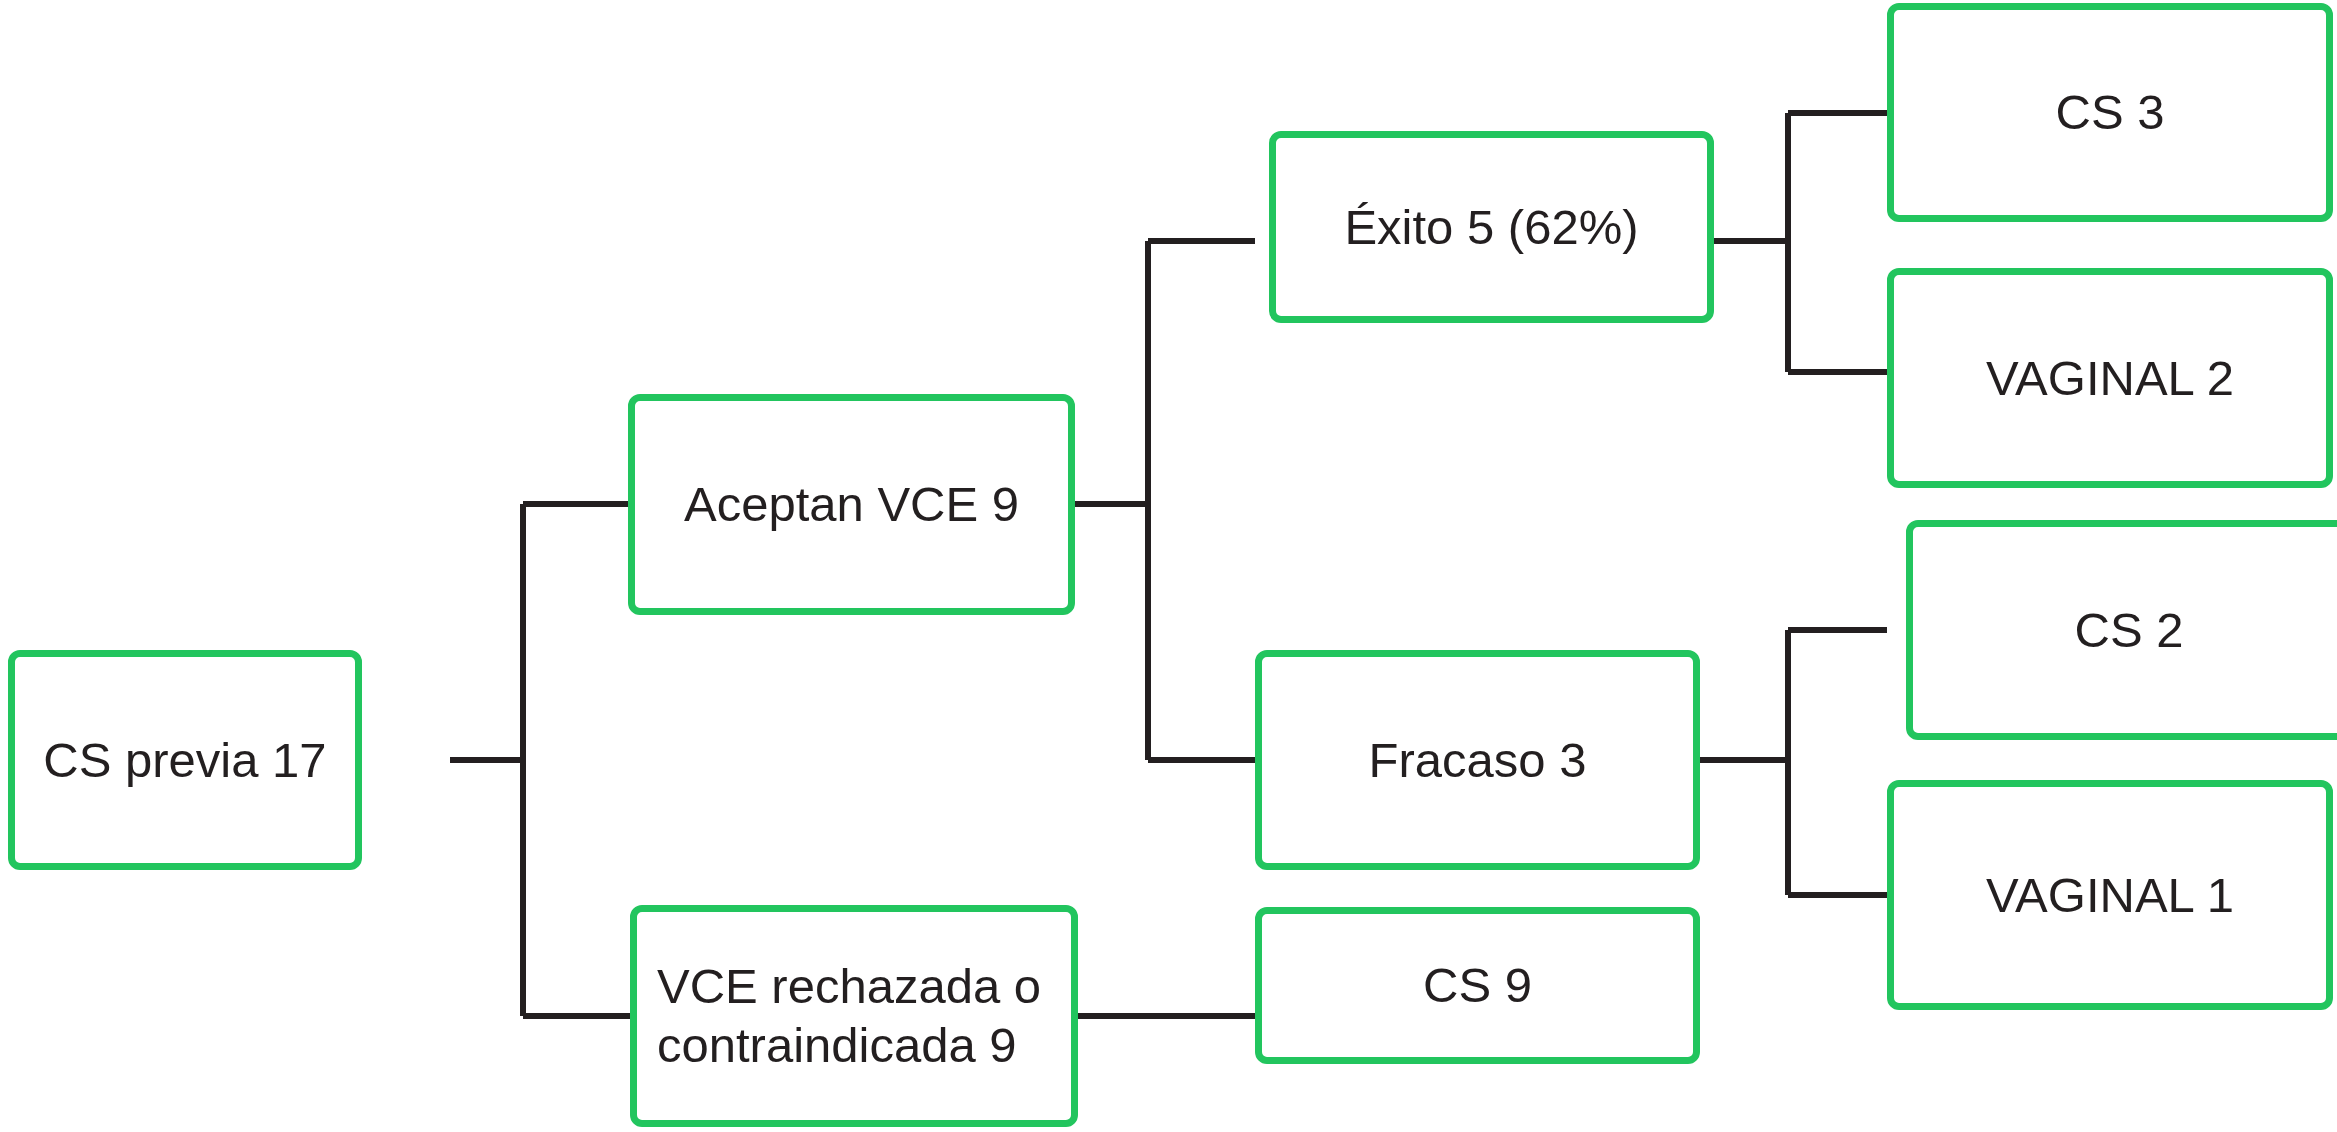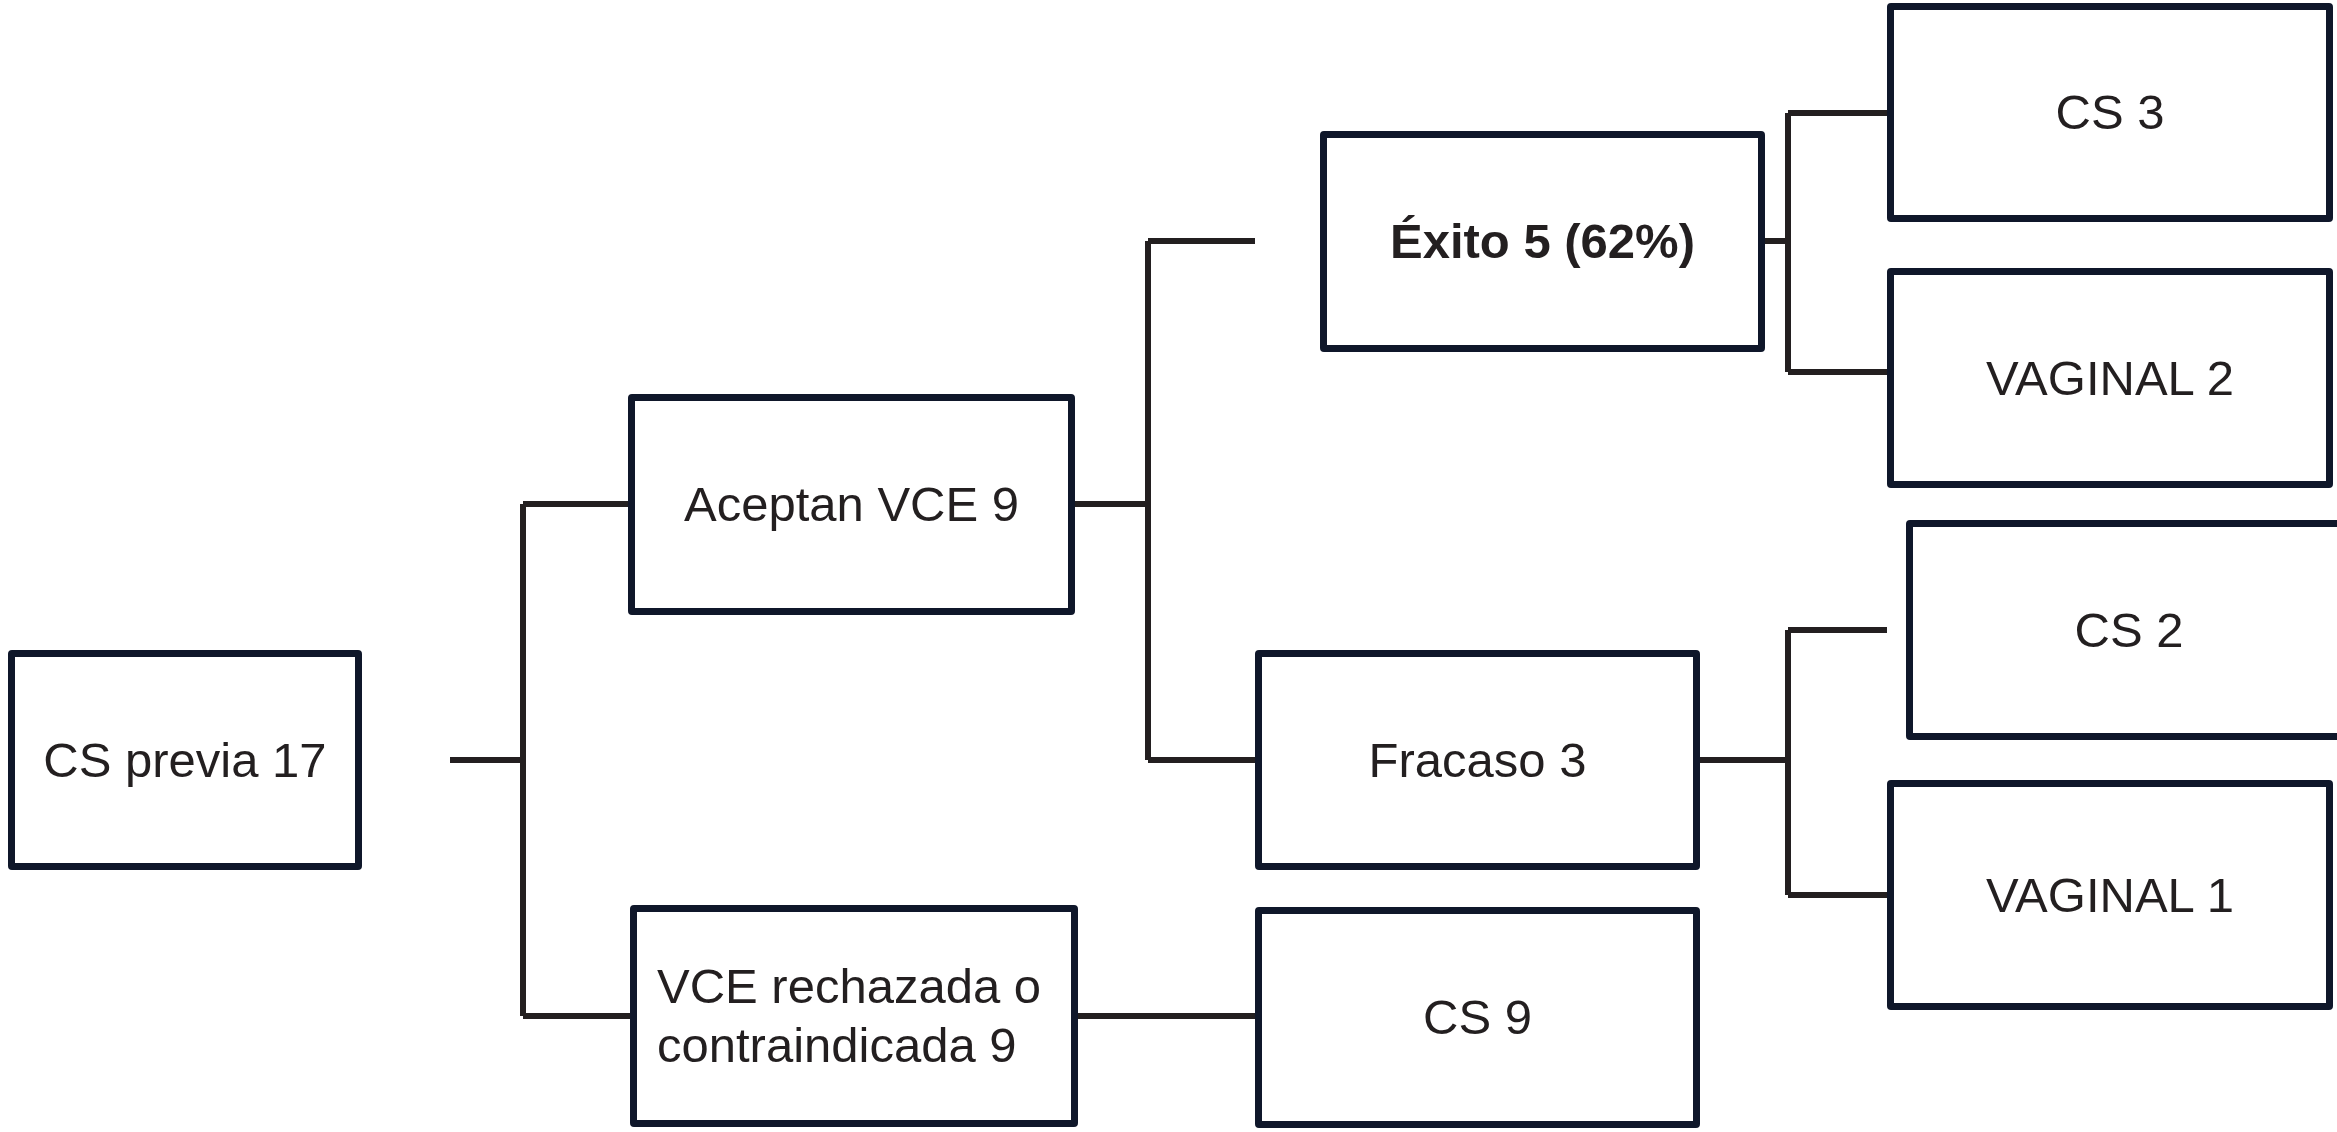--- a/index.html
+++ b/index.html
@@ -23,22 +23,22 @@
     height: 1132px;
   }
   .connectors path {
     stroke: #231f20;
     stroke-width: 6;
     fill: none;
   }
   .node {
     position: absolute;
     box-sizing: border-box;
-    border: 7px solid #0f172a;
-    border-radius: 4px;
+    border: 7px solid #22c55e;
+    border-radius: 12px;
     background: #ffffff;
     display: flex;
     align-items: center;
     justify-content: center;
     color: #231f20;
     font-size: 49px;
     line-height: 1.2;
     white-space: nowrap;
   }
   .node.multiline {
@@ -47,23 +47,23 @@
     justify-content: center;
     padding-left: 20px;
   }
   .node-label {
     display: block;
   }
   
   #node-root      { left: 8px;    top: 650px; width: 354px; height: 220px; }
   #node-aceptan   { left: 628px;  top: 394px; width: 447px; height: 221px; }
   #node-rechazada { left: 630px;  top: 905px; width: 448px; height: 222px; }
-  #node-exito     { left: 1320px; top: 131px; width: 445px; height: 221px; font-weight: bold; }
+  #node-exito     { left: 1269px; top: 131px; width: 445px; height: 192px; }
   #node-fracaso   { left: 1255px; top: 650px; width: 445px; height: 220px; }
-  #node-cs9       { left: 1255px; top: 907px; width: 445px; height: 221px; }
+  #node-cs9       { left: 1255px; top: 907px; width: 445px; height: 157px; }
   #node-cs3       { left: 1887px; top: 3px;   width: 446px; height: 219px; }
   #node-vaginal2  { left: 1887px; top: 262px; width: 446px; height: 220px; margin-top: 6px; }
   #node-cs2       { left: 1887px; top: 520px; width: 446px; height: 220px; margin-left: 19px; }
   #node-vaginal1  { left: 1887px; top: 780px; width: 446px; height: 230px; }
 </style>
 </head>
 <body>
 
 <div class="canvas">
 

